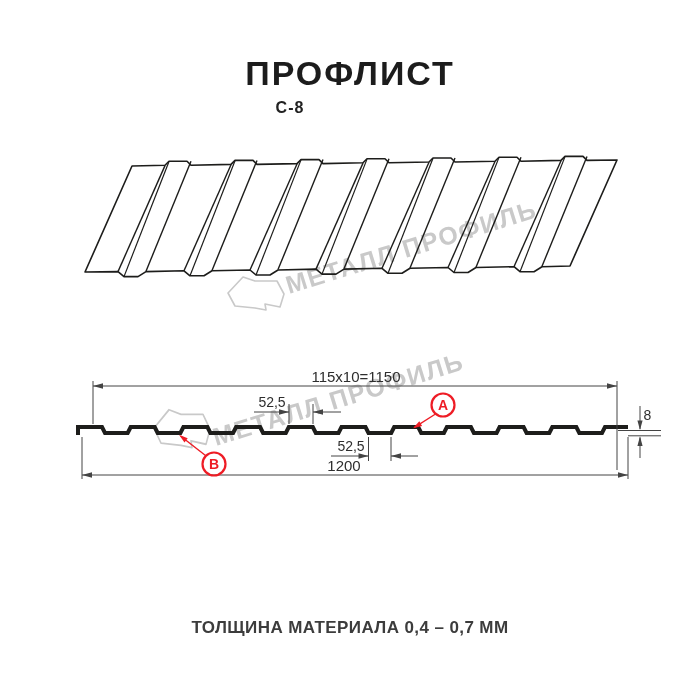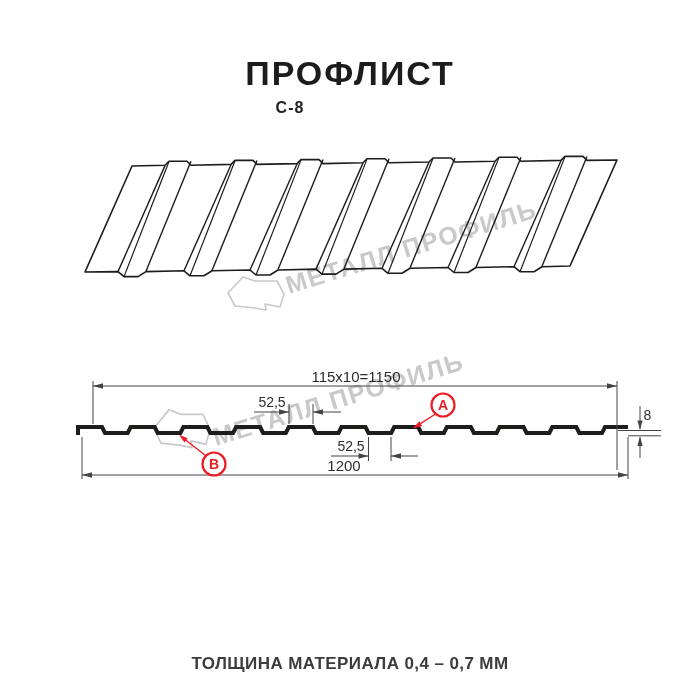--- a/index.html
+++ b/index.html
@@ -3,21 +3,21 @@
 <meta charset="utf-8">
 <style>
   html,body{margin:0;padding:0;background:#ffffff;}
   .page{position:relative;width:700px;height:700px;background:#fff;overflow:hidden;
         font-family:"Liberation Sans",sans-serif;}
   .page-title{position:absolute;top:54px;left:0;width:700px;text-align:center;
               font-size:34px;font-weight:bold;letter-spacing:2px;color:#1c1c1c;}
   .page-subtitle{position:absolute;top:99px;left:0;width:580px;text-align:center;
                  font-size:16px;font-weight:600;letter-spacing:1px;color:#222;}
   .footer-caption{position:absolute;top:618px;left:0;width:700px;text-align:center;
-                  font-size:17px;font-weight:600;letter-spacing:.4px;color:#3c3c3c;margin-top:36px;}
+                  font-size:17px;font-weight:600;letter-spacing:.4px;color:#3c3c3c;}
   svg{position:absolute;top:0;left:0;}
   .dimtxt{font-family:"Liberation Sans",sans-serif;font-size:15px;fill:#2e2e2e;}
   .dimtxt-s{font-family:"Liberation Sans",sans-serif;font-size:14px;fill:#2e2e2e;}
   .redtxt{font-family:"Liberation Sans",sans-serif;font-size:14px;font-weight:600;}
   .wmtxt{font-family:"Liberation Sans",sans-serif;font-size:25px;font-weight:bold;letter-spacing:1.5px;}
 </style>
 </head>
 <body>
 
 <div class="page">

